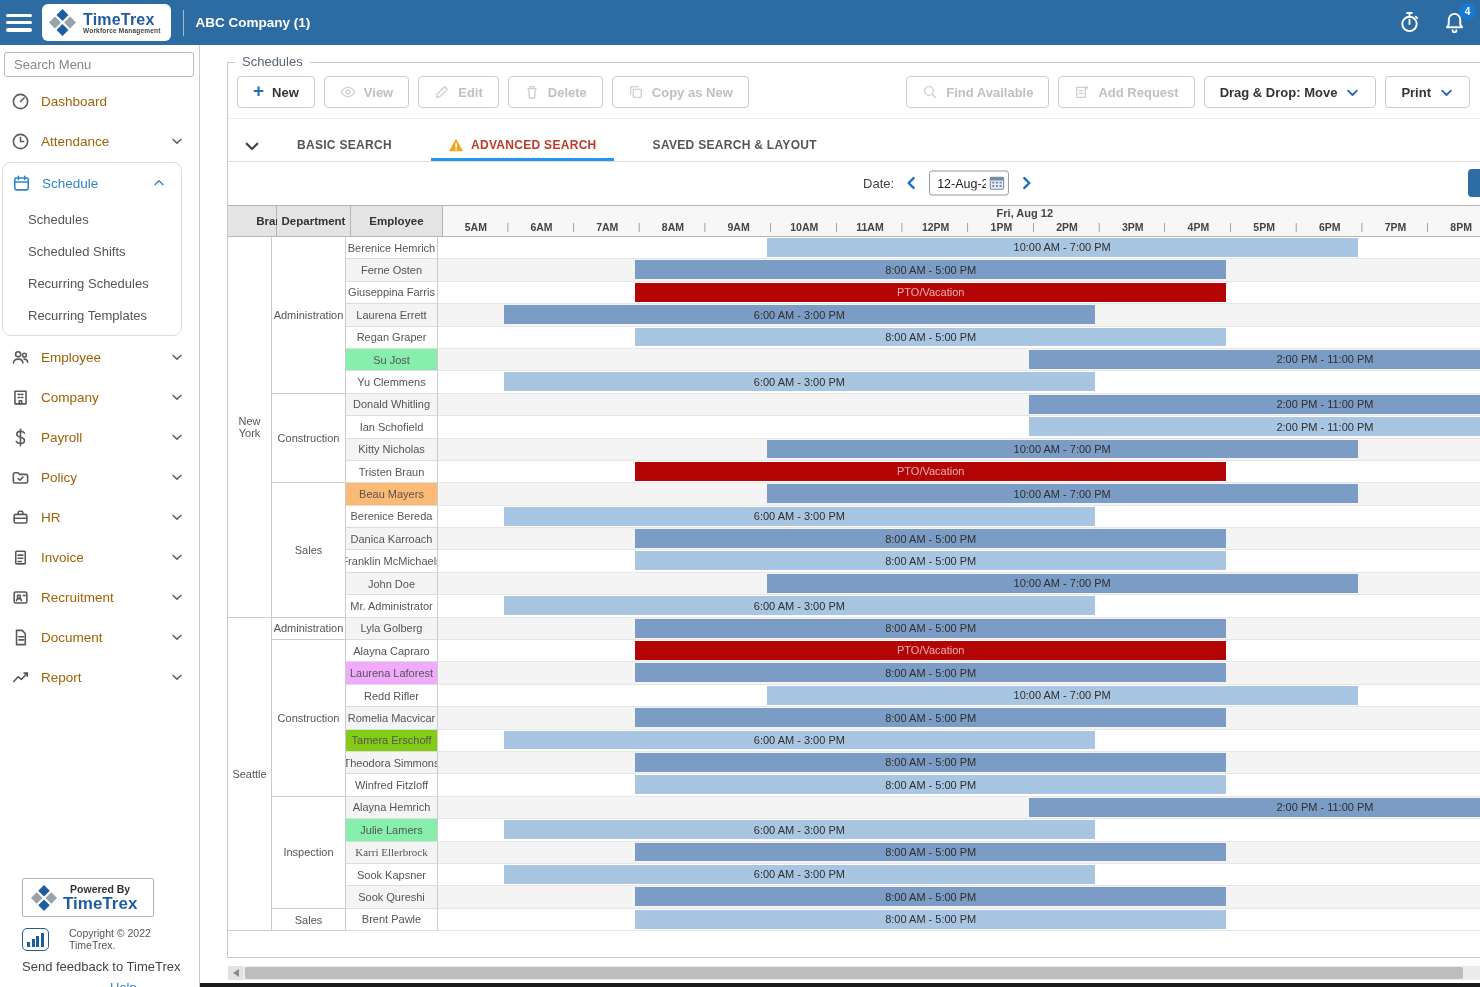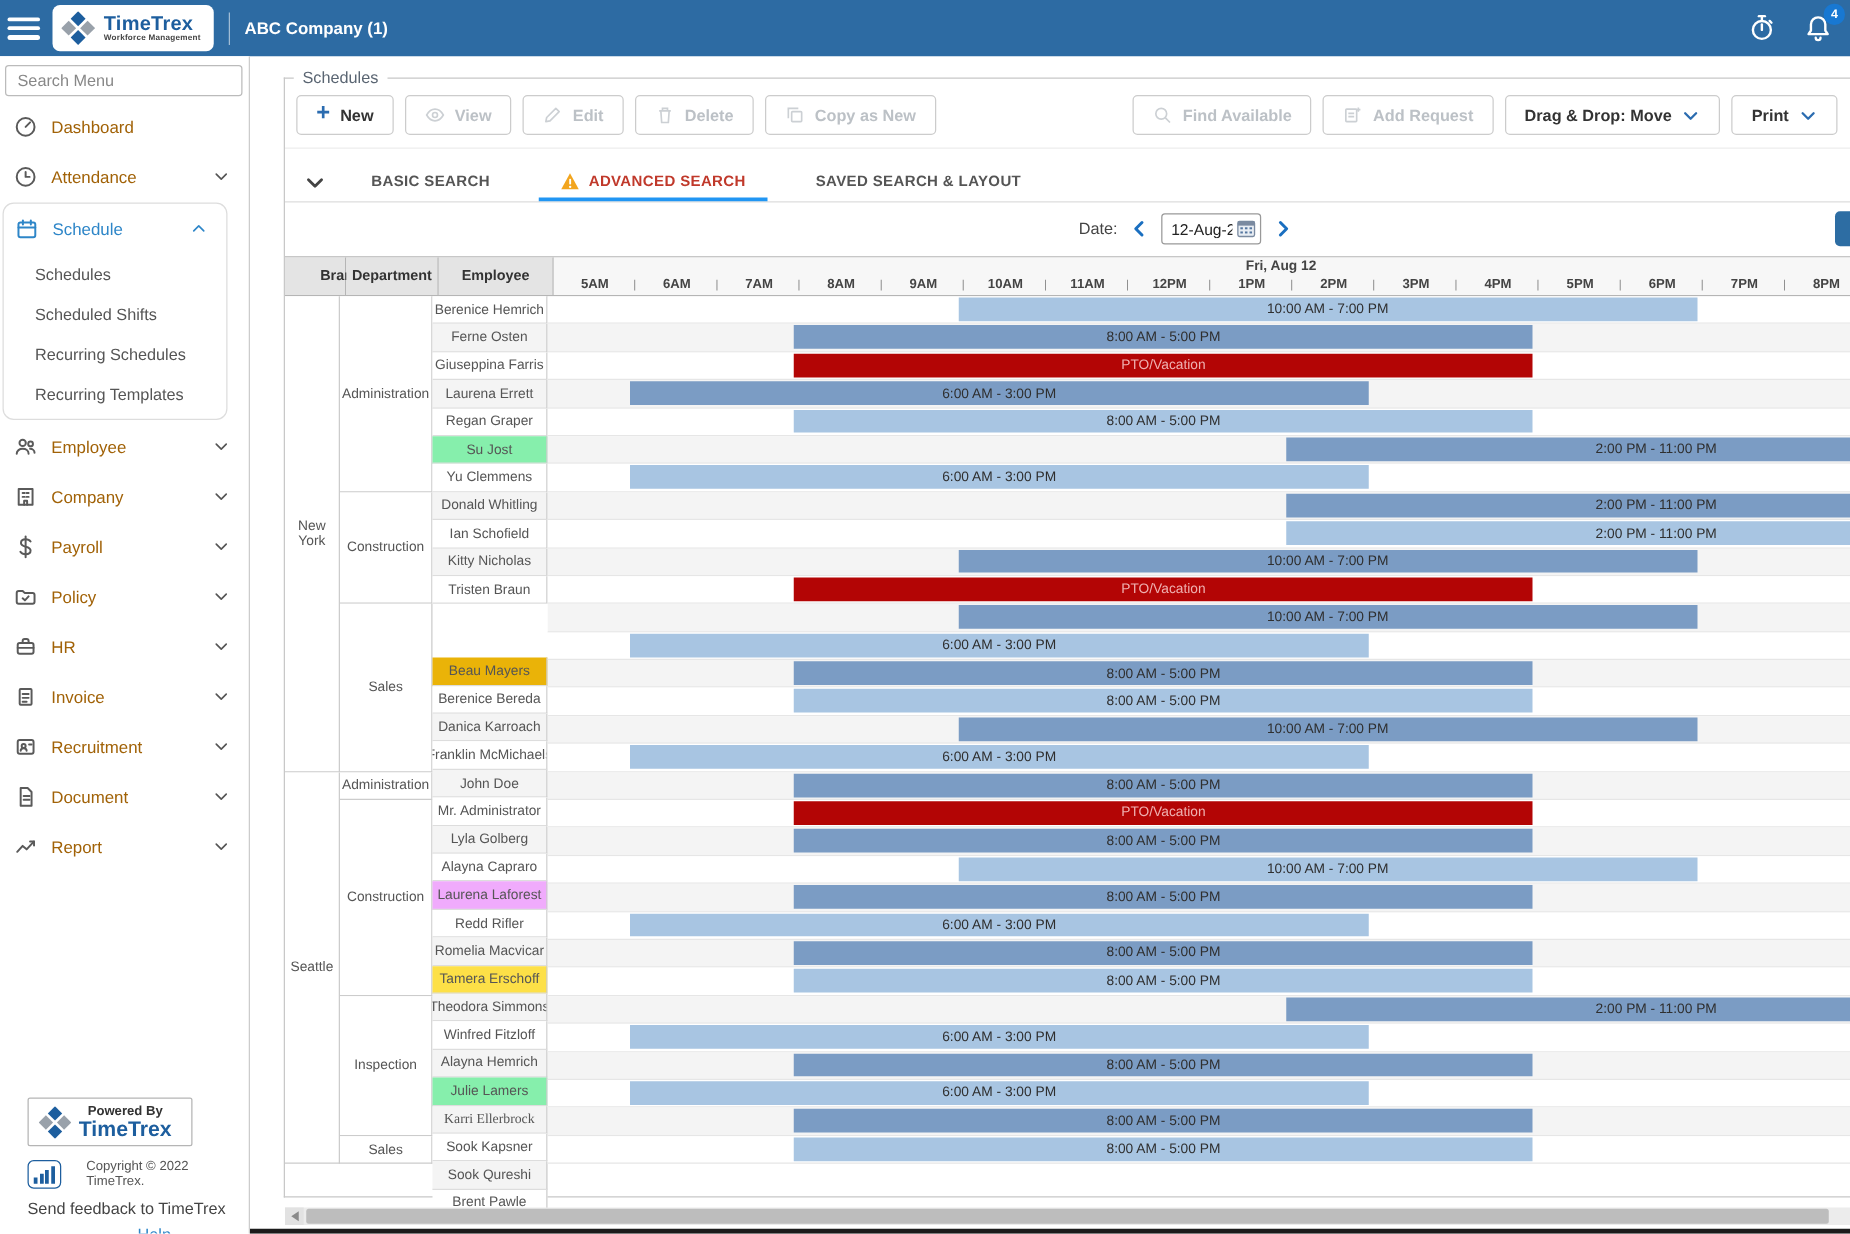--- a/index.html
+++ b/index.html
@@ -538,32 +538,32 @@
               <div class="emp-row" style="background: rgb(244, 244, 244);">Ferne Osten</div>
               <div class="emp-row" style="background: rgb(255, 255, 255);">Giuseppina Farris</div>
               <div class="emp-row" style="background: rgb(244, 244, 244);">Laurena Errett</div>
               <div class="emp-row" style="background: rgb(255, 255, 255);">Regan Graper</div>
               <div class="emp-row" style="background: #86efac;">Su Jost</div>
               <div class="emp-row" style="background: rgb(255, 255, 255);">Yu Clemmens</div>
               <div class="emp-row" style="background: rgb(244, 244, 244);">Donald Whitling</div>
               <div class="emp-row" style="background: rgb(255, 255, 255);">Ian Schofield</div>
               <div class="emp-row" style="background: rgb(244, 244, 244);">Kitty Nicholas</div>
               <div class="emp-row" style="background: rgb(255, 255, 255);">Tristen Braun</div>
-              <div class="emp-row" style="background: #eab308; margin-top: 43px;">Beau Mayers</div>
+              <div class="emp-row" style="background: #fdba74;">Beau Mayers</div>
               <div class="emp-row" style="background: rgb(255, 255, 255);">Berenice Bereda</div>
               <div class="emp-row" style="background: rgb(244, 244, 244);">Danica Karroach</div>
               <div class="emp-row" style="background: rgb(255, 255, 255);">Franklin McMichaels</div>
               <div class="emp-row" style="background: rgb(244, 244, 244);">John Doe</div>
               <div class="emp-row" style="background: rgb(255, 255, 255);">Mr. Administrator</div>
               <div class="emp-row" style="background: rgb(244, 244, 244);">Lyla Golberg</div>
               <div class="emp-row" style="background: rgb(255, 255, 255);">Alayna Capraro</div>
               <div class="emp-row" style="background: #f0abfc;">Laurena Laforest</div>
               <div class="emp-row" style="background: rgb(255, 255, 255);">Redd Rifler</div>
               <div class="emp-row" style="background: rgb(244, 244, 244);">Romelia Macvicar</div>
-              <div class="emp-row" style="background: #fde047;">Tamera Erschoff</div>
+              <div class="emp-row" style="background: #84cc16;">Tamera Erschoff</div>
               <div class="emp-row" style="background: rgb(244, 244, 244);">Theodora Simmons</div>
               <div class="emp-row" style="background: rgb(255, 255, 255);">Winfred Fitzloff</div>
               <div class="emp-row" style="background: rgb(244, 244, 244);">Alayna Hemrich</div>
               <div class="emp-row" style="background: #86efac;">Julie Lamers</div>
               <div class="emp-row" style="background: rgb(244, 244, 244); font-family: Liberation Serif, serif;">Karri Ellerbrock</div>
               <div class="emp-row" style="background: rgb(255, 255, 255);">Sook Kapsner</div>
               <div class="emp-row" style="background: rgb(244, 244, 244);">Sook Qureshi</div>
               <div class="emp-row" style="background: rgb(255, 255, 255);">Brent Pawle</div>
             </div>
           <div class="col-timeline" id="colTimeline">

